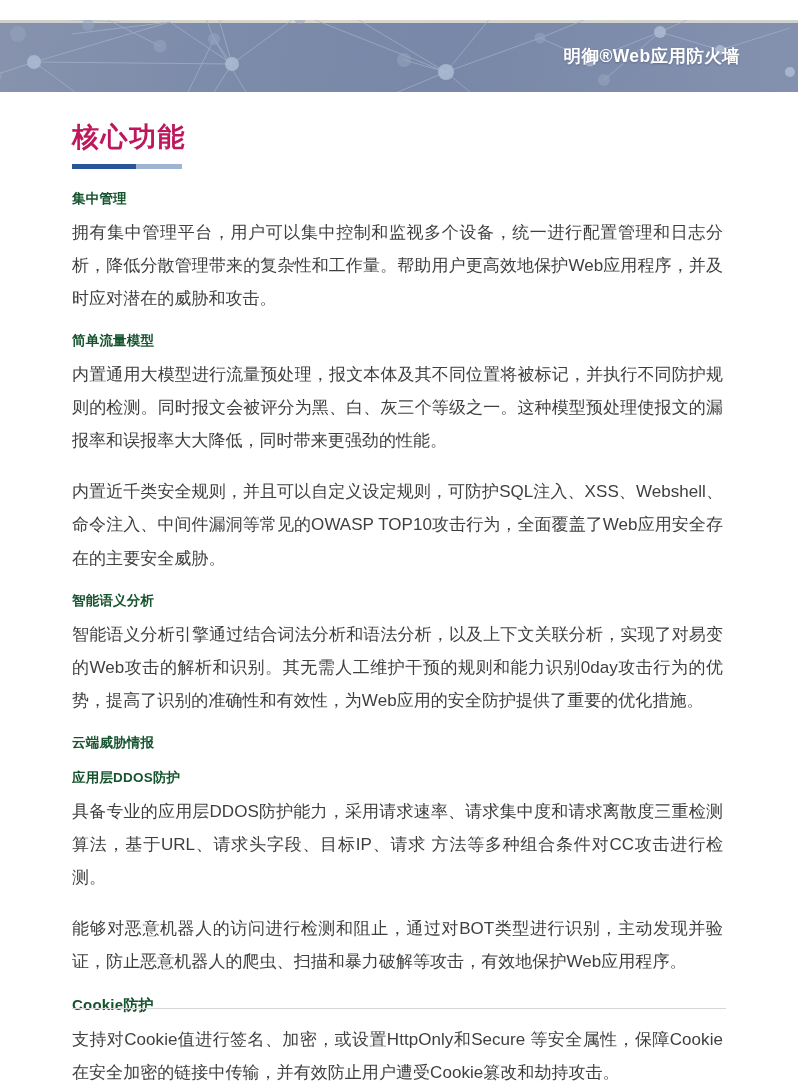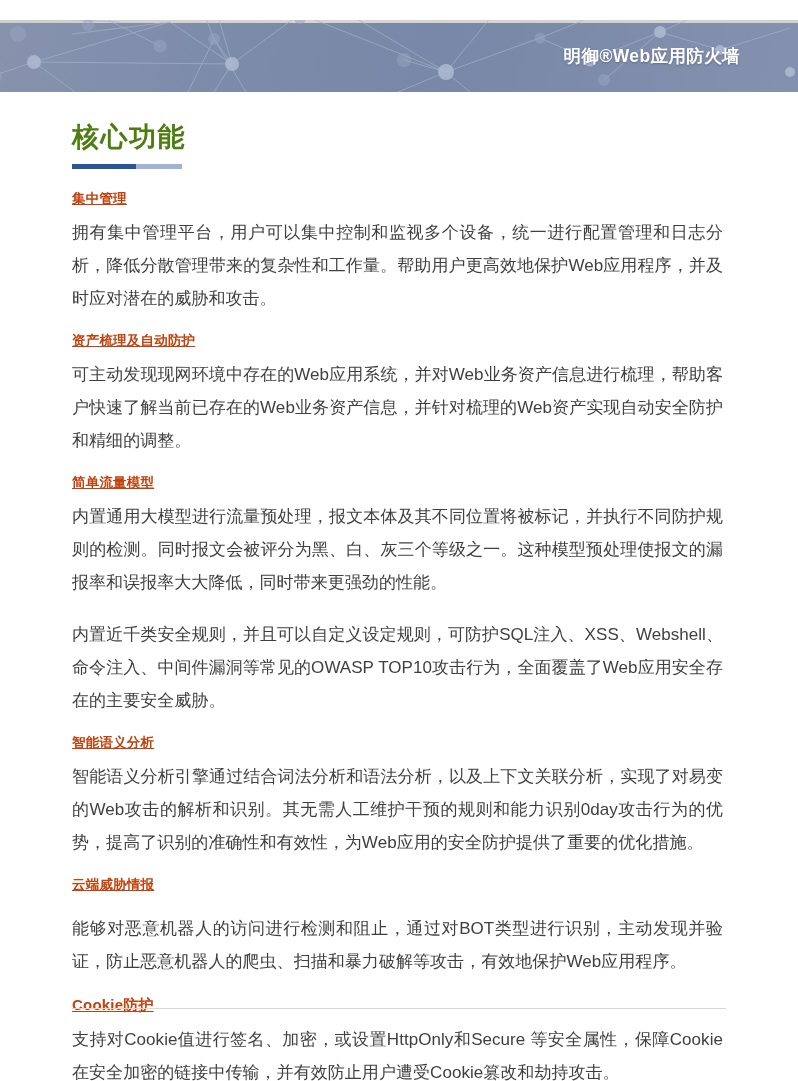--- a/index.html
+++ b/index.html
@@ -42,44 +42,43 @@
   .page{
     padding:0 72px;
     box-sizing:border-box;
     width:798px;
   }
 
   .page-title-wrap{ padding-top:31px; }
   .page-title{
     font-size:27px;
     font-weight:bold;
-    color:#4d7c0f;
+    color:#be185d;
     letter-spacing:1.5px;
     line-height:1.1;
     margin:0;
   }
   .title-rule{
     margin-top:11px;
     display:flex;
     width:110px; height:5px;
   }
   .title-rule .seg-dark{ width:64px; background:#2a5599; }
   .title-rule .seg-light{ flex:1; background:#9eb4d2; }
 
   
   .sections{ margin-top:22px; }
   .section{ margin-bottom:18px; }
   .section-heading{
-    color:#c2410c;
+    color:#14532d;
     font-weight:bold;
     font-size:13.5px;
     letter-spacing:0.2px;
     margin:0 0 8px 0;
     line-height:1.25;
-    text-decoration:underline;
   }
   .section.cookie .section-heading{ font-size:15px; }
   .section-body{
     color:#3f3f3f;
     font-size:17px;
     line-height:1.95;
     letter-spacing:0.05px;
     margin:0;
     text-align:justify;
     text-justify:inter-ideograph;
@@ -178,43 +177,43 @@
     </div>
   </div>
 
   <div class="sections">
 
     <div class="section">
       <h2 class="section-heading">集中管理</h2>
       <p class="section-body">拥有集中管理平台，用户可以集中控制和监视多个设备，统一进行配置管理和日志分析，降低分散管理带来的复杂性和工作量。帮助用户更高效地保护Web应用程序，并及时应对潜在的威胁和攻击。</p>
     </div>
 
-    <div class="section">
-      <h2 class="section-heading">资产梳理及自动防护</h2>
-      <p class="section-body">可主动发现现网环境中存在的Web应用系统，并对Web业务资产信息进行梳理，帮助客户快速了解当前已存在的Web业务资产信息，并针对梳理的Web资产实现自动安全防护和精细的调整。</p>
-    </div>
 
     <div class="section">
       <h2 class="section-heading">简单流量模型</h2>
       <p class="section-body">内置通用大模型进行流量预处理，报文本体及其不同位置将被标记，并执行不同防护规则的检测。同时报文会被评分为黑、白、灰三个等级之一。这种模型预处理使报文的漏报率和误报率大大降低，同时带来更强劲的性能。</p>
     </div>
 
     <div class="section">
       <p class="section-body">内置近千类安全规则，并且可以自定义设定规则，可防护SQL注入、XSS、Webshell、命令注入、中间件漏洞等常见的OWASP TOP10攻击行为，全面覆盖了Web应用安全存在的主要安全威胁。</p>
     </div>
 
     <div class="section">
       <h2 class="section-heading">智能语义分析</h2>
       <p class="section-body">智能语义分析引擎通过结合词法分析和语法分析，以及上下文关联分析，实现了对易变的Web攻击的解析和识别。其无需人工维护干预的规则和能力识别0day攻击行为的优势，提高了识别的准确性和有效性，为Web应用的安全防护提供了重要的优化措施。</p>
     </div>
 
     <div class="section">
       <h2 class="section-heading">云端威胁情报</h2>
     </div>
 
+    <div class="section">
+      <h2 class="section-heading">应用层DDOS防护</h2>
+      <p class="section-body">具备专业的应用层DDOS防护能力，采用请求速率、请求集中度和请求离散度三重检测算法，基于URL、请求头字段、目标IP、请求 方法等多种组合条件对CC攻击进行检测。</p>
+    </div>
 
     <div class="section">
       <p class="section-body">能够对恶意机器人的访问进行检测和阻止，通过对BOT类型进行识别，主动发现并验证，防止恶意机器人的爬虫、扫描和暴力破解等攻击，有效地保护Web应用程序。</p>
     </div>
 
     <div class="section cookie">
       <h2 class="section-heading">Cookie防护</h2>
       <p class="section-body">支持对Cookie值进行签名、加密，或设置HttpOnly和Secure 等安全属性，保障Cookie在安全加密的链接中传输，并有效防止用户遭受Cookie篡改和劫持攻击。</p>
     </div>
 

